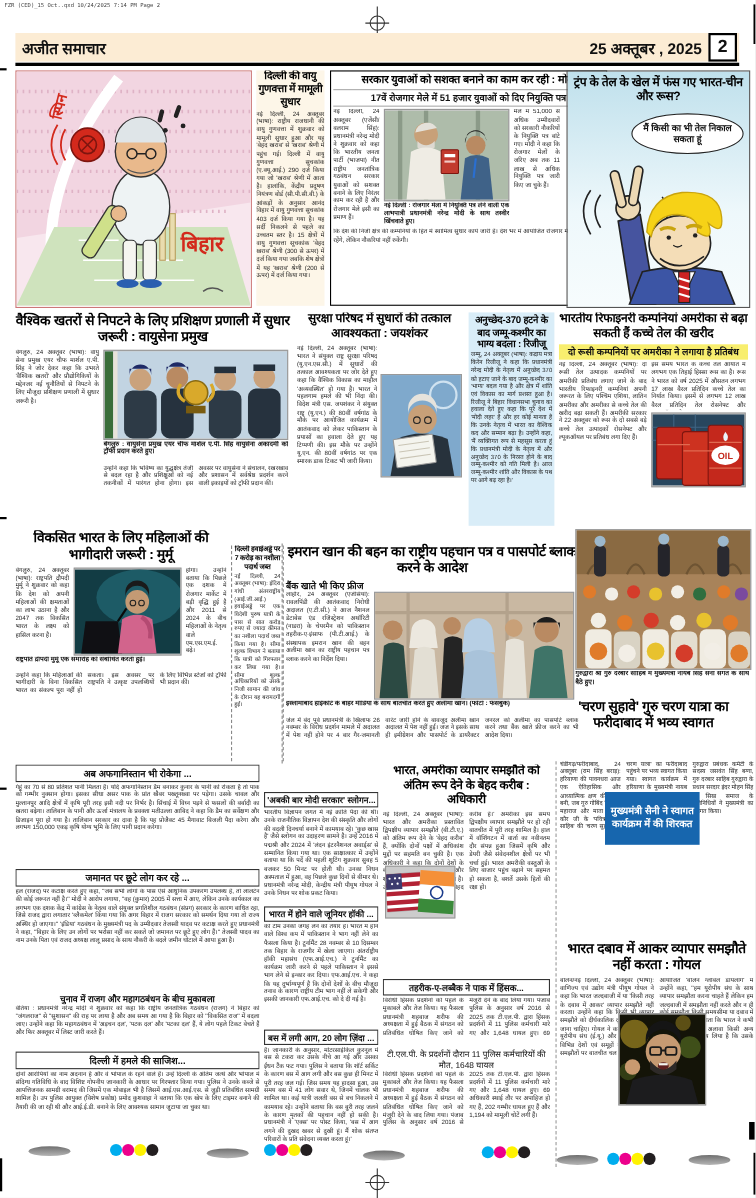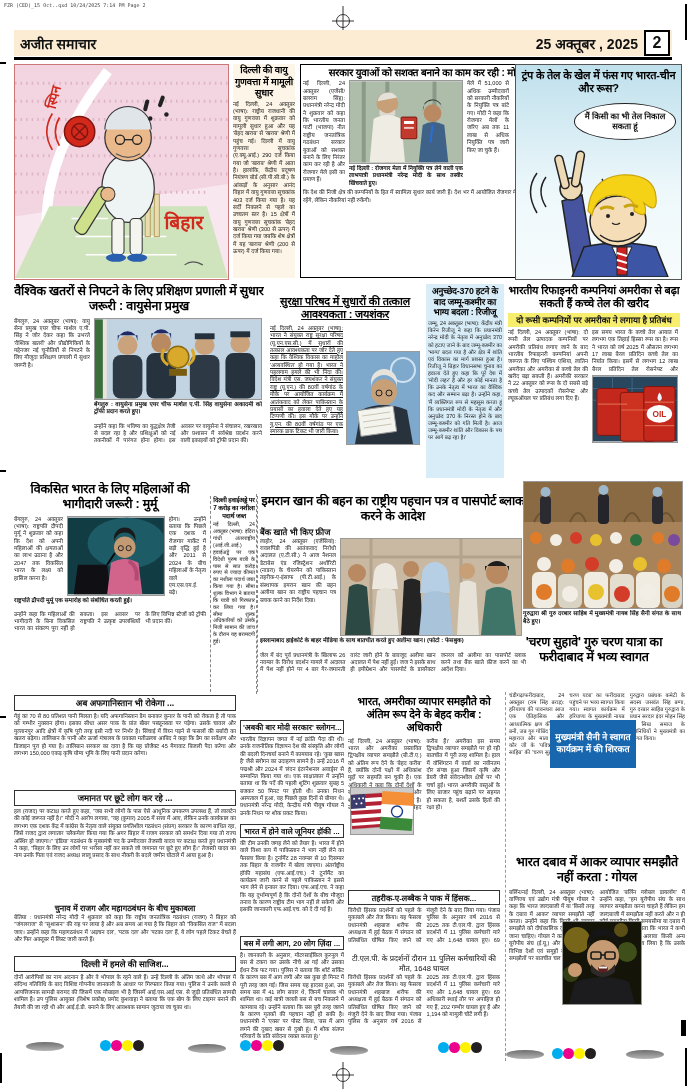--- a/index.html
+++ b/index.html
@@ -37,21 +37,21 @@
   #modi{left:300px;top:64px;width:252px;height:214px;border:1.5px solid #000;padding:2px;box-sizing:border-box;}
   #modi .hl1{font-size:10px;}
   #modi .sub{font-size:8.6px;font-weight:bold;border-top:1px solid #aaa;border-bottom:1px solid #aaa;margin:2px 0;padding:1px 0;}
   #trump{left:515px;top:64px;width:165px;height:214px;border:1px solid #555;
          background:linear-gradient(#bfe0ec,#eef8fb 60%,#f7fcfd);}
   #trump .hl{font-size:11px;padding:4px 3px 0;}
   #trump .bubble{position:absolute;top:38px;right:5px;width:88px;background:#fff;border:1.5px solid #222;
          border-radius:50%;padding:7px 6px;font-size:8.3px;font-weight:bold;text-align:center;line-height:1.25;}
   #airforce{left:14px;top:284px;width:250px;height:194px;}
   #airforce .hl{font-size:12.5px;}
-  #jaishankar{left:270px;top:295px;width:150px;height:194px;text-decoration:underline;}
+  #jaishankar{left:270px;top:284px;width:150px;height:194px;}
   #jaishankar .hl{font-size:11px;}
   #rijiju{left:426px;top:284px;width:78px;height:194px;background:#d9edf8;padding:2px;box-sizing:border-box;}
   #rijiju .hl{font-size:8.8px;}
   #refinery{left:508px;top:284px;width:172px;height:194px;}
   #refinery .hl{font-size:11px;}
   #refinery .suby{background:#f8ee6e;font-weight:bold;font-size:8.6px;text-align:center;margin:2px 0;padding:1px 0;white-space:nowrap;overflow:hidden;}
   #murmu{left:14px;top:482px;width:192px;height:208px;}
   #murmu .hl{font-size:12.5px;}
   #narcotics{left:210px;top:496px;width:42px;height:196px;border-left:1px dashed #888;border-right:1px dashed #888;padding:0 2px;}
   #narcotics .hl{font-size:6.4px;}
@@ -168,20 +168,23 @@
 
   <div class="art" id="delhi-air">
     <h2 class="hl">दिल्ली की वायु गुणवत्ता में मामूली सुधार</h2>
     <p class="bd" style="height:160px;margin-top:2px;">नई दिल्ली, 24 अक्तूबर (भाषा): राष्ट्रीय राजधानी की वायु गुणवत्ता में शुक्रवार को मामूली सुधार हुआ और यह 'बेहद खराब' से 'खराब' श्रेणी में पहुंच गई। दिल्ली में वायु गुणवत्ता सूचकांक (ए.क्यू.आई.) 290 दर्ज किया गया जो 'खराब' श्रेणी में आता है। हालांकि, केंद्रीय प्रदूषण नियंत्रण बोर्ड (सी.पी.सी.बी.) के आंकड़ों के अनुसार आनंद विहार में वायु गुणवत्ता सूचकांक 403 दर्ज किया गया है। यह सर्दी निकलने से पहले का उच्चतम स्तर है। 15 क्षेत्रों में वायु गुणवत्ता सूचकांक 'बेहद खराब' श्रेणी (300 से ऊपर) में दर्ज किया गया जबकि शेष क्षेत्रों में यह 'खराब' श्रेणी (200 से ऊपर) में दर्ज किया गया।</p>
   </div>
 
   <div class="art" id="modi">
     <h1 class="hl hl1 nowrapc">
         <span>सरकार युवाओं को सशक्त बनाने का काम कर रही : मोदी</span>
       </h1>
+    <div class="sub nowrapc">
+        <span>17वें रोजगार मेले में 51 हजार युवाओं को दिए नियुक्ति पत्र</span>
+      </div>
     <div class="row" style="margin-top:1px;">
       <p class="bd" style="width:42px;height:106px;">नई दिल्ली, 24 अक्तूबर (एजेंसी/बलराम सिंह): प्रधानमंत्री नरेन्द्र मोदी ने शुक्रवार को कहा कि भारतीय जनता पार्टी (भाजपा) नीत राष्ट्रीय जनतांत्रिक गठबंधन सरकार युवाओं को सशक्त बनाने के लिए निरंतर काम कर रही है और रोजगार मेले इसी का प्रमाण हैं।</p>
       <div style="width:114px;">
         <div class="photo" style="height:82px;">
           <svg viewBox="0 0 114 82">
             <rect width="114" height="82" fill="#aebcaa"></rect>
             <g stroke="#8b9a88" stroke-width="4">
                 <line x1="14" y1="0" x2="14" y2="82"></line>
                 <line x1="38" y1="0" x2="38" y2="82"></line>
                 <line x1="86" y1="0" x2="86" y2="82"></line>

